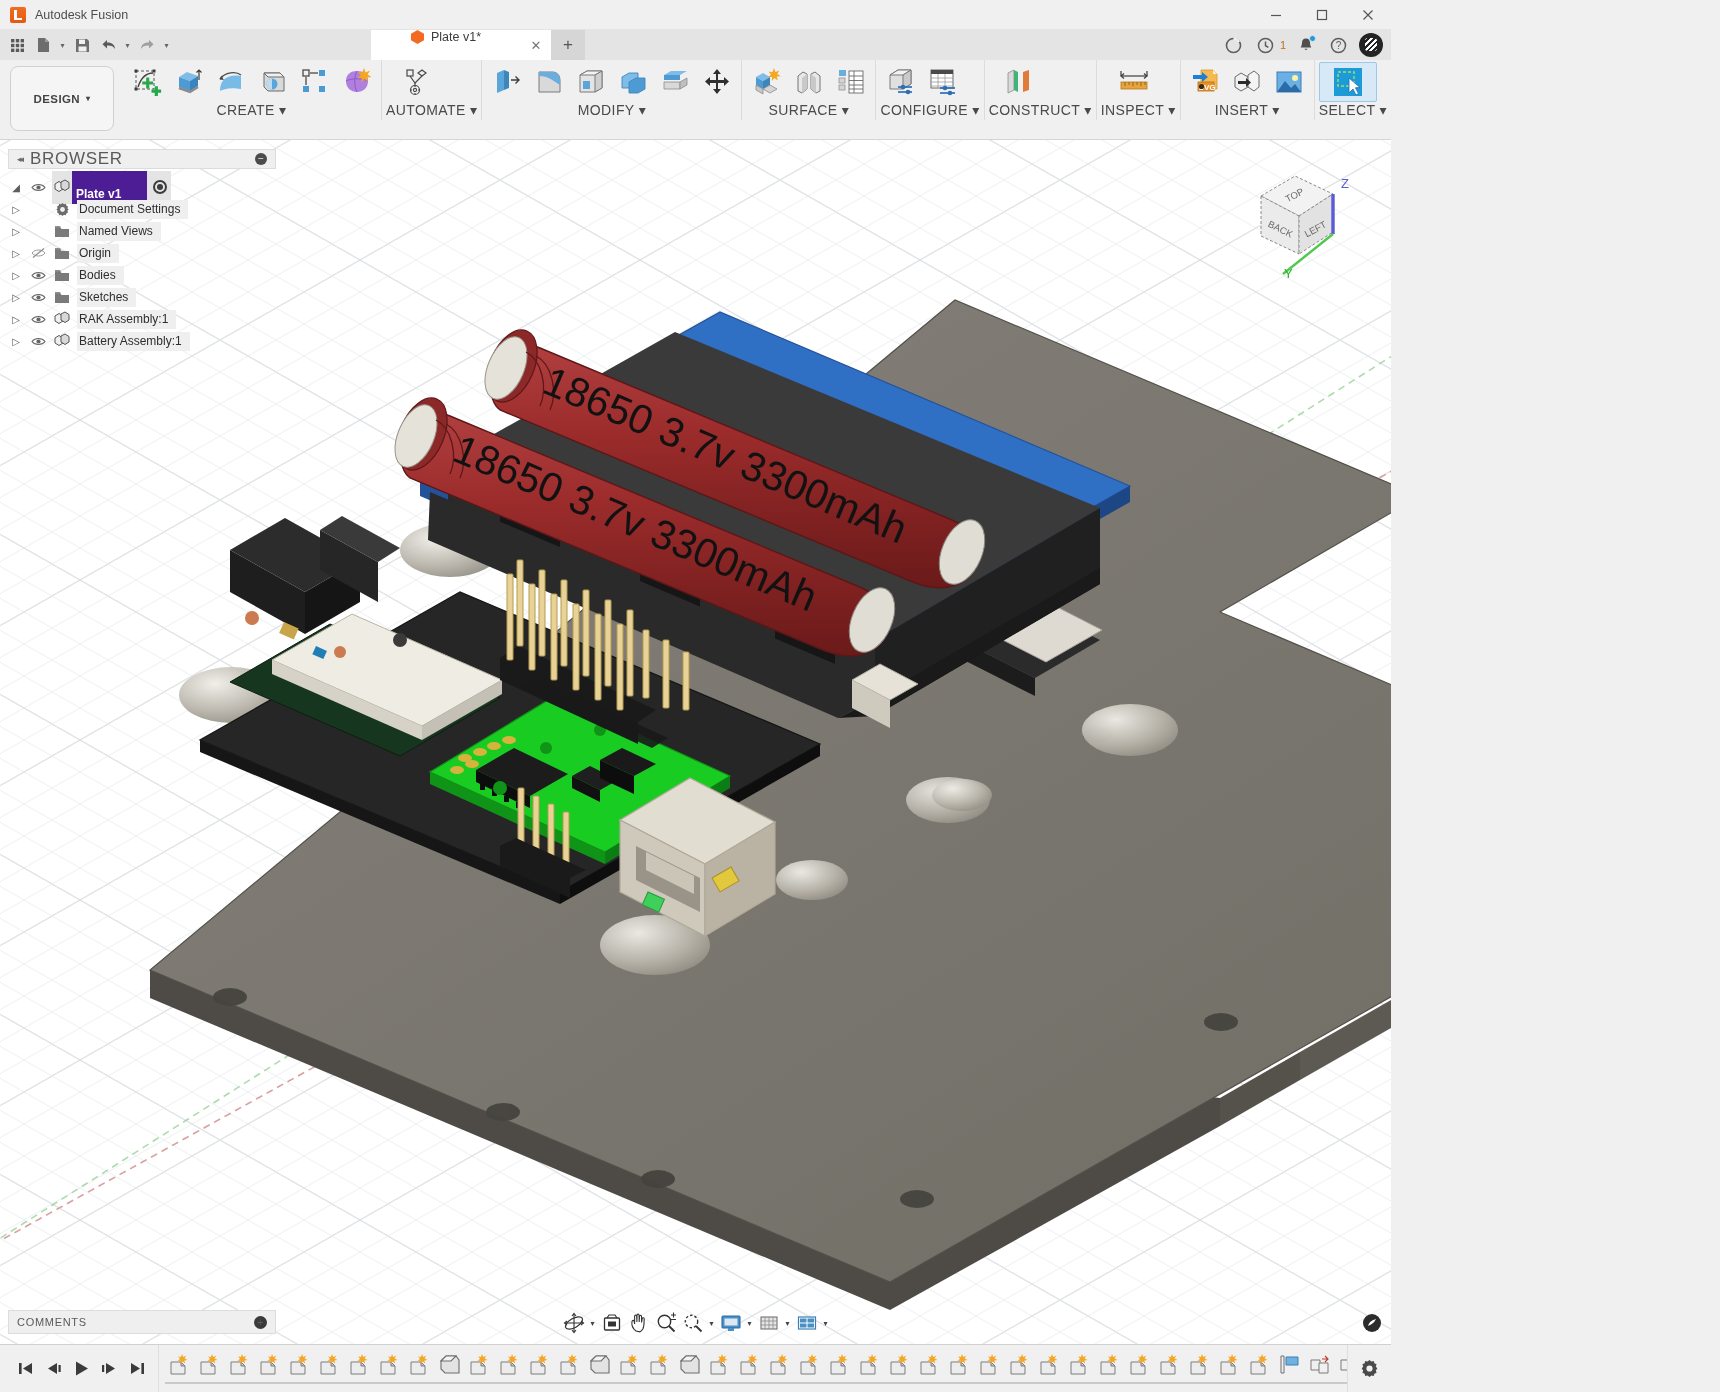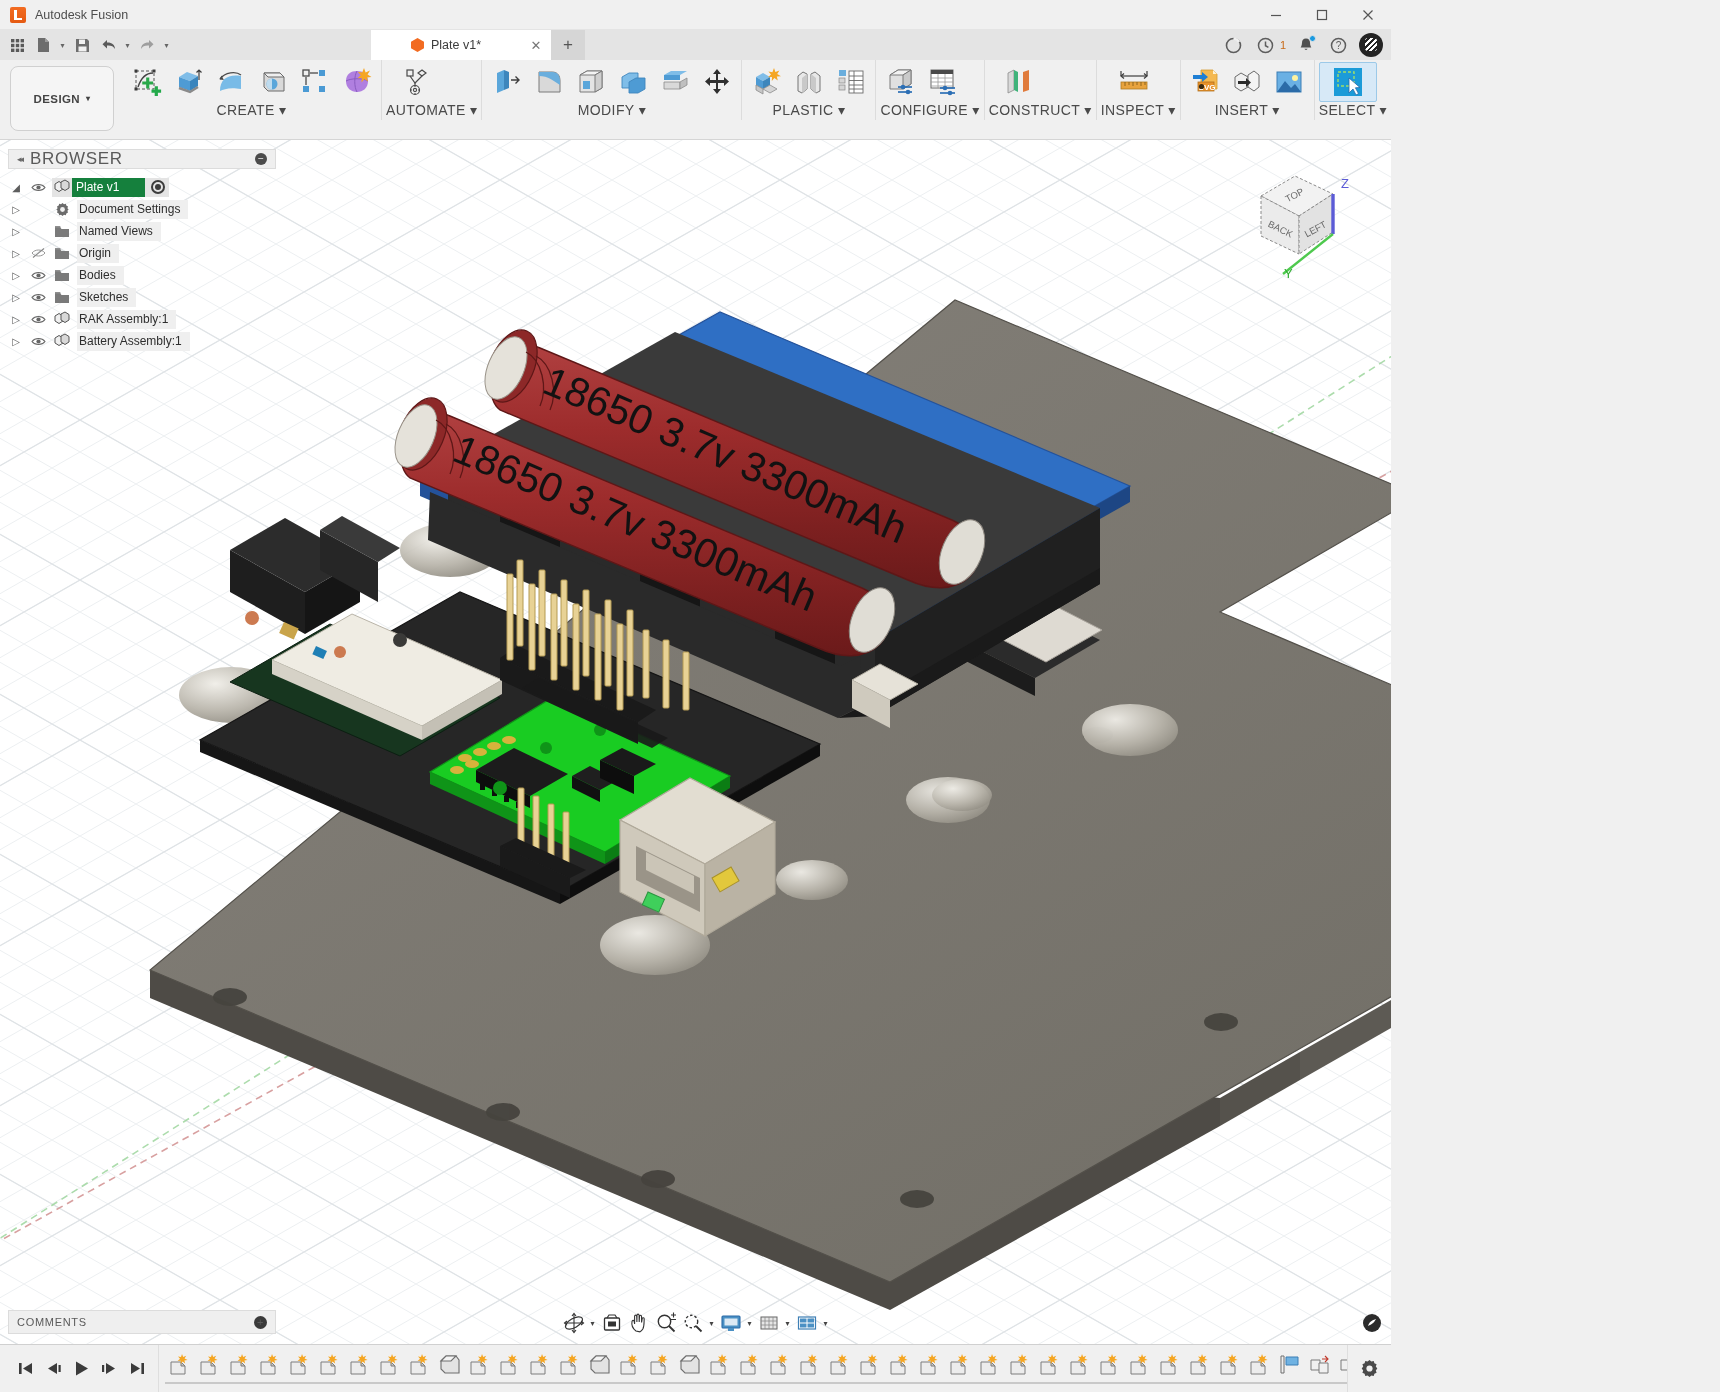--- a/index.html
+++ b/index.html
@@ -27,21 +27,21 @@
     color: #555; font-size: 13px; }
 
   
   .qat-row { height: 30px; display: flex; align-items: center; background:#f0f0f0; flex:none;
      position: relative; z-index: 35;}
   .qat-left { display:flex; align-items:center; height:30px; background:#e4e4e4; padding: 0 6px 0 4px; }
   .qbtn { width: 26px; height: 24px; display:flex; align-items:center; justify-content:center; color:#5a5a5a;}
   .qcaret { width: 13px; height:24px; display:flex;align-items:center;justify-content:center;color:#666;font-size:8px;}
   .doctab-strip { flex:1; display:flex; align-items:flex-end; height:30px; background:#e4e4e4; position:relative;}
   .doctab {
-    height: 30px; display:flex; align-items:center; gap:7px; padding: 0 28px;
+    height: 30px; display:flex; gap:7px; padding: 0 28px;
     background:#fff; font-size: 12.5px; color:#3c3c3c; min-width: 150px; justify-content:center;
   }
   .hexicon{width:13px;height:14px;background:#f26b21;position:relative;flex:none;
      clip-path: polygon(50% 0,100% 26%,100% 74%,50% 100%,0 74%,0 26%);}
   .tabclose{width:30px;height:30px;display:flex;align-items:center;justify-content:center;color:#777;background:#fff;font-size:13px;}
   .tabplus{width:34px;height:30px;display:flex;align-items:center;justify-content:center;color:#555;background:#d6d6d6;font-size:17px;}
   .qat-right{display:flex;align-items:center;gap:2px;height:30px;background:#e4e4e4;padding-right:8px;}
   .rbtn{width:30px;height:26px;display:flex;align-items:center;justify-content:center;color:#5d5d5d;position:relative;}
   .jobcount{font-size:11px;color:#c86a17;margin-left:-3px;margin-right:3px;}
   .dot-blue{position:absolute;top:3px;right:5px;width:7px;height:7px;border-radius:50%;background:#1a9ae0;border:1px solid #e4e4e4;}
@@ -81,21 +81,21 @@
   .browser-hd{height:20px;background:#efefef;border:1px solid #dcdcdc;display:flex;align-items:center;padding:0 8px;gap:8px;}
   .browser-hd .bh-title{font-size:17px;color:#5a5a5a;letter-spacing:.7px;}
   .collapse-ic{color:#6a6a6a;font-size:9px;letter-spacing:-2px;}
   .bh-right{margin-left:auto;width:12px;height:12px;border-radius:50%;background:#4b4b4b;color:#efefef;font-size:10px;display:flex;align-items:center;justify-content:center;line-height:1;}
   .tree{margin-top:7px;font-size:12px;color:#2e2e2e;}
   .trow{display:flex;align-items:center;height:22px;gap:5px;}
   .tarrow{width:16px;text-align:center;color:#5e5e5e;font-size:10px;flex:none;}
   .teye{width:18px;display:flex;align-items:center;justify-content:center;flex:none;}
   .tico{width:20px;display:flex;align-items:center;justify-content:center;flex:none;}
   .tlabel{background:#efefef;padding:2px 8px 3px 2px;white-space:nowrap;}
-  .trow.root .tlabel{background:#15803d;color:#fff;padding:2px 26px 3px 4px;font-weight:normal;}
+  .trow.root .tlabel{background:#4c1d95;color:#fff;padding:16px 26px 3px 4px;font-weight:bold;}
   .root-wrap{display:flex;align-items:center;background:#e4e4e4;padding-right:4px;}
   .radio-dot{width:14px;height:14px;border-radius:50%;border:2px solid #3c3c3c;display:flex;align-items:center;justify-content:center;margin-left:6px;}
   .radio-dot i{width:6px;height:6px;border-radius:50%;background:#3c3c3c;display:block;}
 
   
   .viewcube{position:absolute;right:28px;top:22px;width:130px;height:120px;z-index:11;}
 
   
   .comments{position:absolute;left:8px;bottom:10px;width:268px;height:24px;background:#efefef;border:1px solid #dcdcdc;display:flex;align-items:center;padding:0 8px;z-index:12;}
   .comments span{font-size:11px;color:#5a5a5a;letter-spacing:.7px;}
@@ -394,21 +394,21 @@
                   <rect x="13" y="4" width="14" height="22"></rect>
                   <line x1="13" y1="9" x2="27" y2="9"></line>
                     <line x1="13" y1="13.5" x2="27" y2="13.5"></line>
                   <line x1="13" y1="18" x2="27" y2="18"></line>
                     <line x1="13" y1="22" x2="27" y2="22"></line>
                   <line x1="18" y1="4" x2="18" y2="26"></line>
                 </g>
               </svg>
             </div>
           </div>
-          <div class="panel-label">PLASTIC ▾</div>
+          <div class="panel-label">SURFACE ▾</div>
         </div>
 
         <div class="panel">
           <div class="panel-icons">
             <div class="ic">
               <svg width="30" height="30" viewBox="0 0 30 30">
                 <path d="M4 8 L12 3 L25 3 L25 17 L17 22 L4 22 Z" fill="#e0e0e0" stroke="#7a7a7a" stroke-width="1"></path>
                 <path d="M4 8 L12 3 L25 3 L17 8 Z" fill="#f2f2f2" stroke="#7a7a7a" stroke-width="1"></path>
                 <path d="M17 8 L25 3 L25 17 L17 22 Z" fill="#cacaca" stroke="#7a7a7a" stroke-width="1"></path>
                 <g stroke="#2c6fb5" stroke-width="1.7" fill="none">

